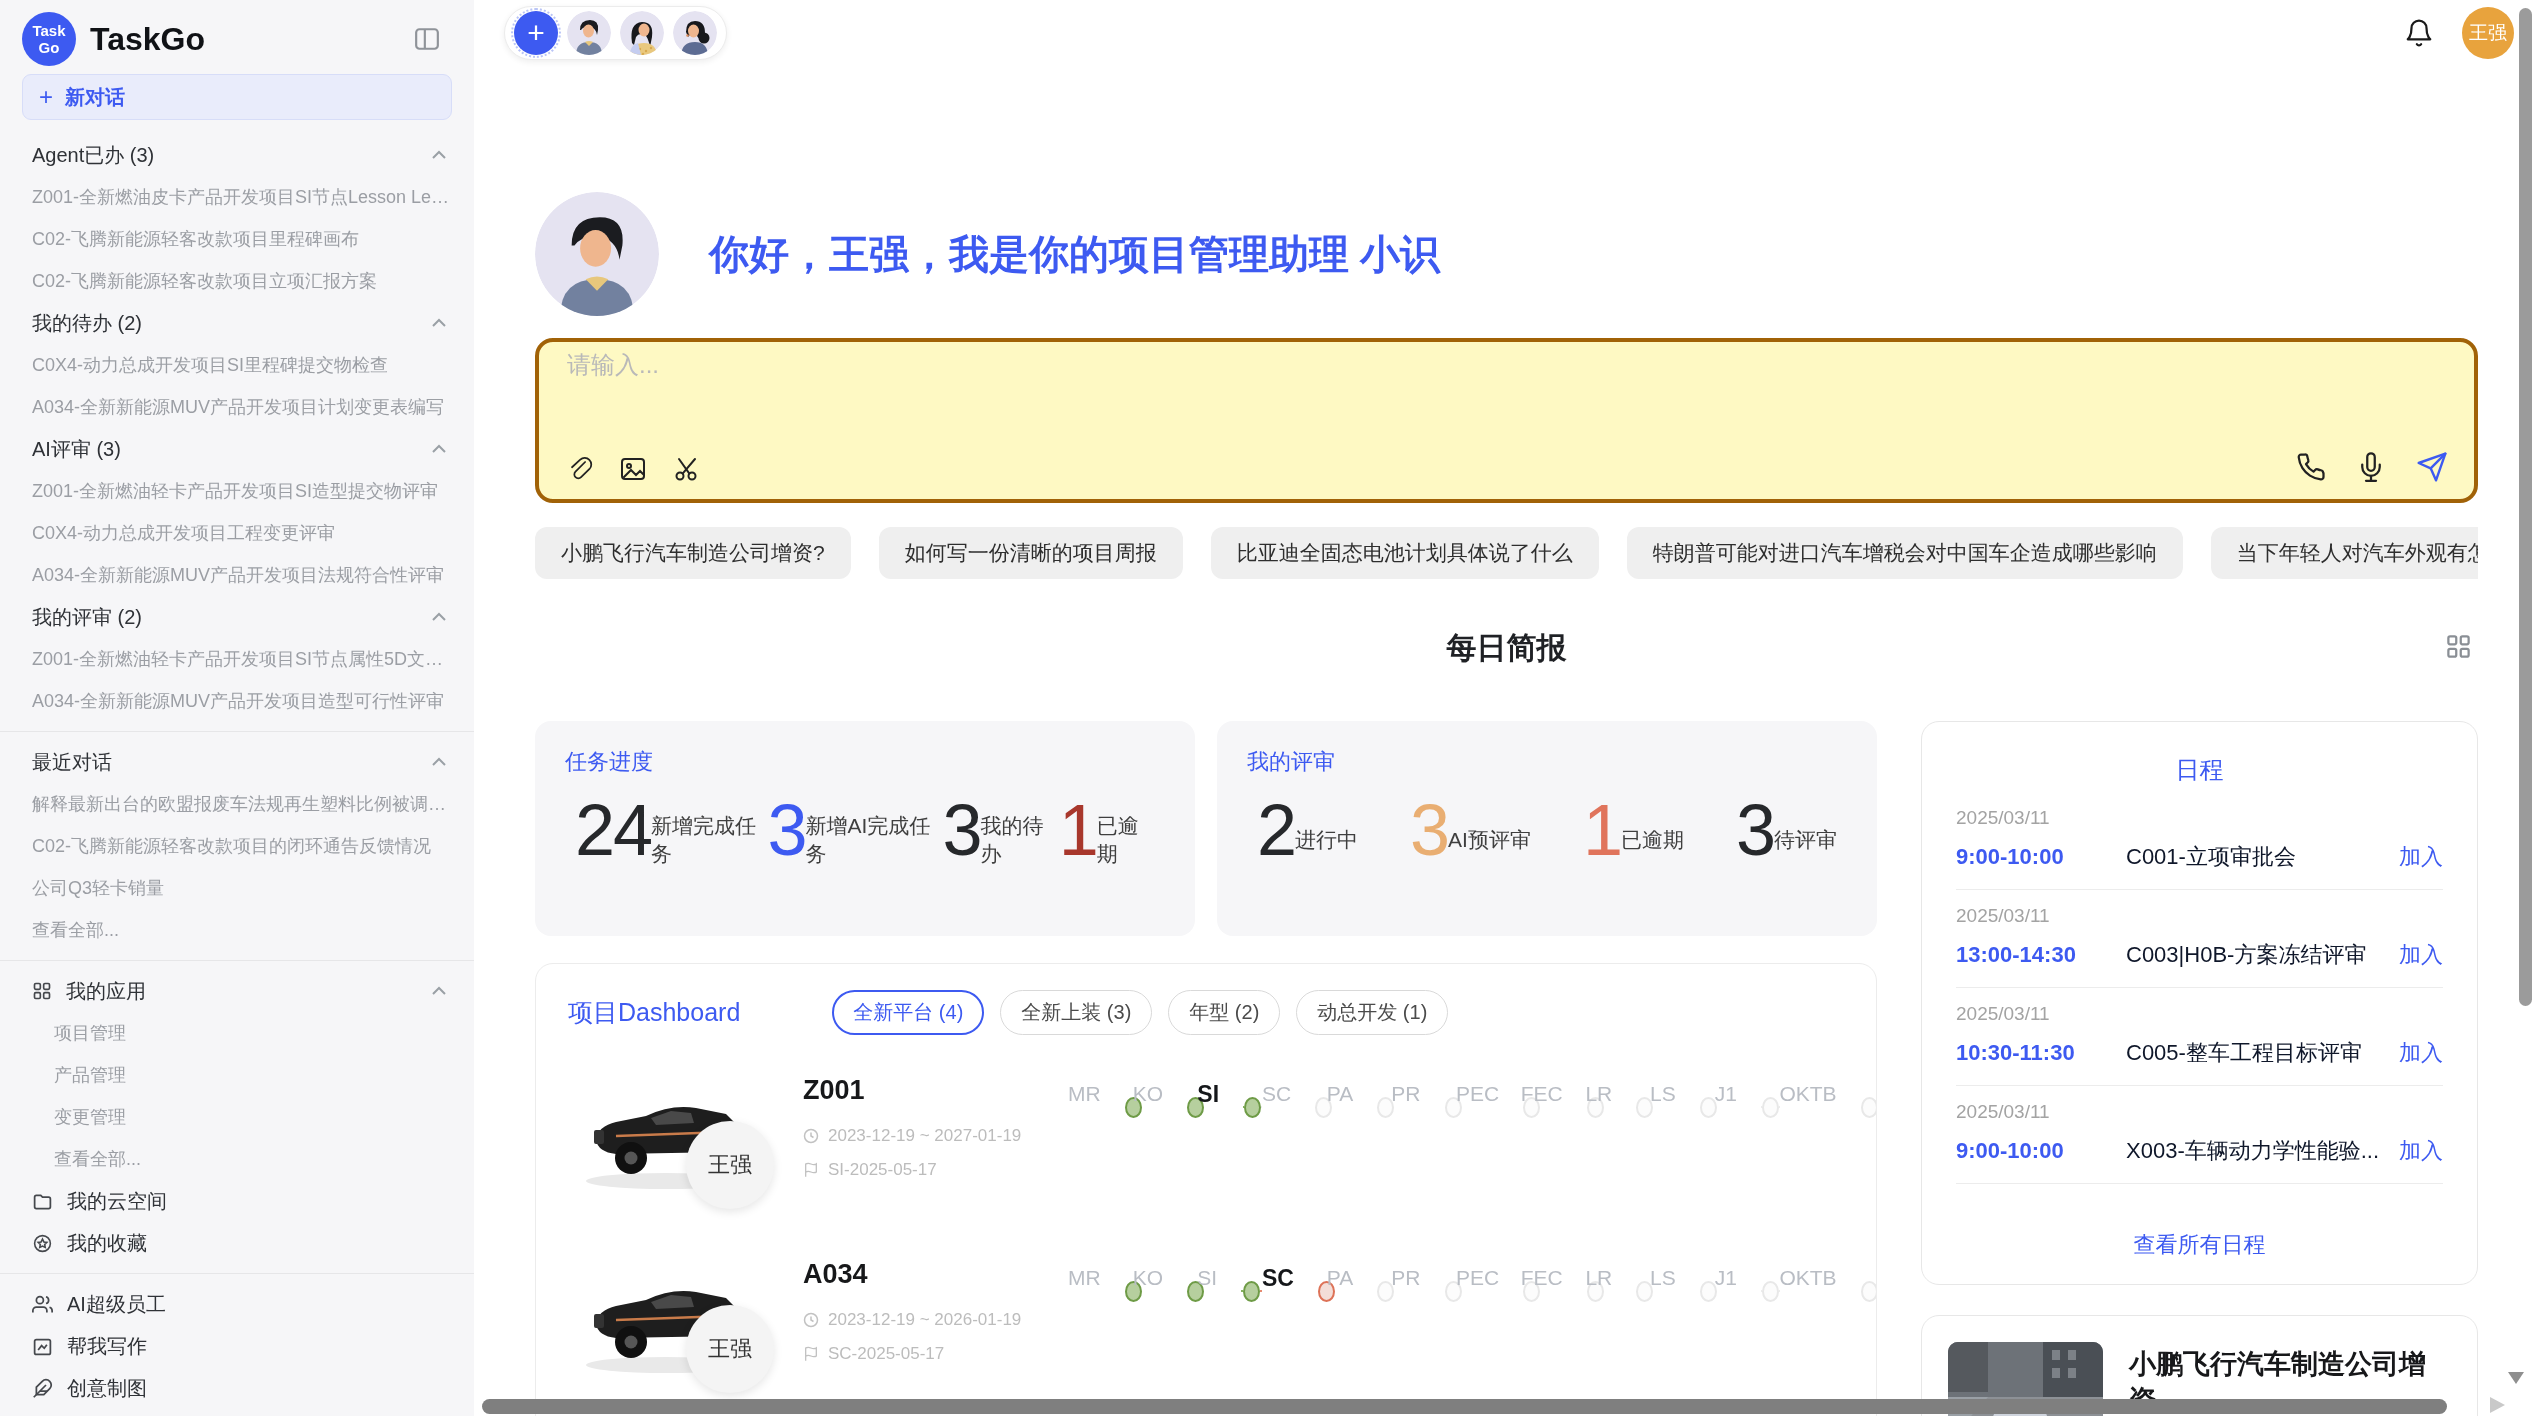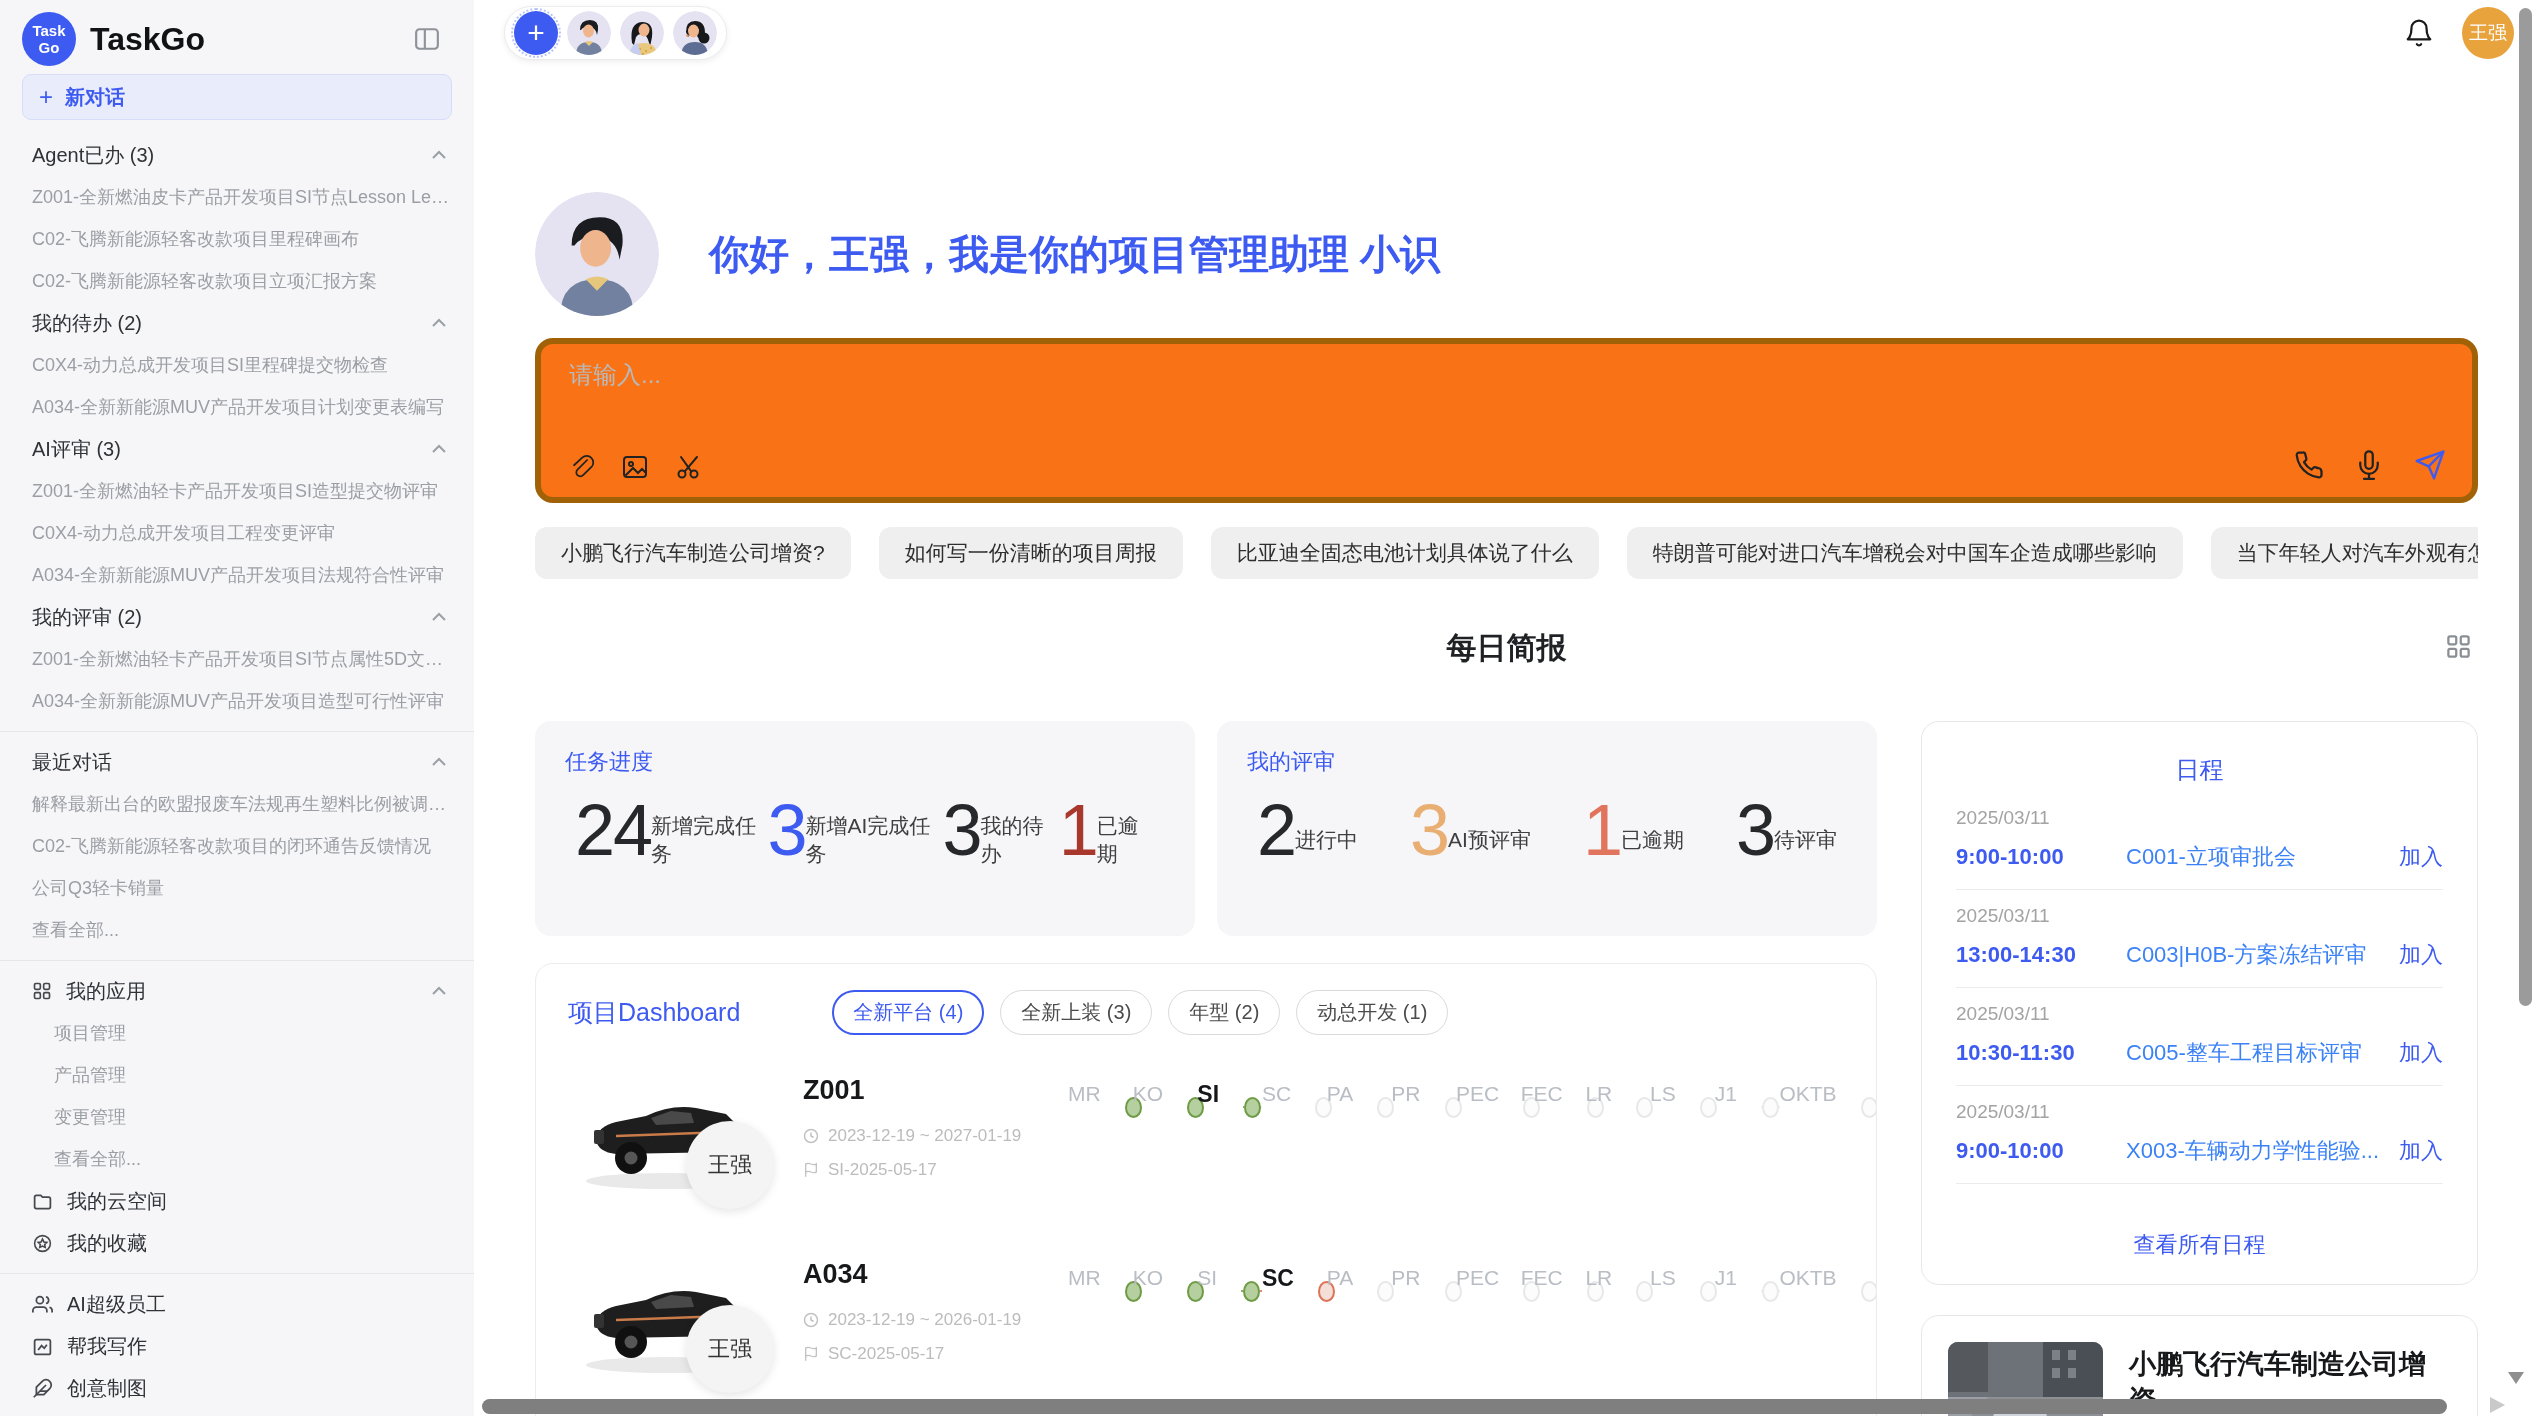--- a/index.html
+++ b/index.html
@@ -42,22 +42,22 @@
   .avatar { width:44px; height:44px; border-radius:50%; overflow:hidden; flex:none; cursor:pointer; }
   .top-right { margin-left:auto; display:flex; align-items:center; gap:28px; }
   .user-avatar { width:52px; height:52px; border-radius:50%; background:#e8a33d; color:#fff;
     display:flex; align-items:center; justify-content:center; font-size:19px; cursor:pointer; }
 
   .content { padding:0 54px 0 61px; }
   .greet-row { margin-top:126px; display:flex; align-items:center; gap:50px; }
   .greet-avatar { width:124px; height:124px; border-radius:50%; overflow:hidden; flex:none; }
   .greet-text { font-size:40px; font-weight:700; color:#3d5af1; }
 
-  .input-card { margin-top:22px; height:165px; border:6px solid #a16207; border-radius:18px;
-    position:relative; padding:15px 28px; background:#f97316; }
+  .input-card { margin-top:22px; height:165px; border:4px solid #a16207; border-radius:18px;
+    position:relative; padding:7px 28px; background:#fef9c3; }
   .chat-input { width:70%; border:none; outline:none; resize:none; font-size:24px; background:transparent;
     font-family:inherit; color:#333; }
   .chat-input::placeholder { color:#b9b9b9; }
   .input-icons-left { position:absolute; left:26px; bottom:16px; display:flex; gap:26px; align-items:center; }
   .input-icons-right { position:absolute; right:26px; bottom:16px; display:flex; gap:30px; align-items:center; }
   .icon-btn { cursor:pointer; display:flex; }
 
   .chips { margin-top:24px; display:flex; gap:28px; overflow:hidden; }
   .chip { flex:none; background:#efefef; border:none; border-radius:12px; height:52px; padding:0 26px;
     font-size:21px; color:#2e2e2e; white-space:nowrap; cursor:pointer; font-family:inherit; }
@@ -112,21 +112,21 @@
   .dot-todo { background:#fcfcfc; border:2px solid #e8e8e8; }
   .dot-risk { background:#f3ded8; border:2px solid #dd7257; }
 
   .schedule-card { border:1px solid #e7e7e7; border-radius:18px; padding:24px 34px; height:564px;
     display:flex; flex-direction:column; background:#fff; }
   .sched-title { text-align:center; font-size:24px; color:#3d5af1; margin:8px 0 6px; }
   .sched-item { padding:15px 0 17px; border-bottom:1px solid #ececec; }
   .sched-date { font-size:19px; color:#a3a3a3; }
   .sched-row { display:flex; align-items:center; margin-top:13px; }
   .sched-time { width:170px; flex:none; font-size:22px; font-weight:600; color:#3d5af1; }
-  .sched-name { flex:1; font-size:22px; color:#3b82f6; white-space:nowrap; overflow:hidden; }
+  .sched-name { flex:1; font-size:22px; color:#0f172a; white-space:nowrap; overflow:hidden; }
   .sched-join { font-size:22px; color:#3d5af1; cursor:pointer; flex:none; }
   .sched-viewall { text-align:center; color:#3d5af1; font-size:22px; margin-top:auto; padding-top:16px; cursor:pointer; }
 
   .news-card { margin-top:30px; border:1px solid #e7e7e7; border-radius:18px; padding:26px;
     display:flex; gap:26px; height:190px; background:#fff; }
   .news-img { width:155px; height:100px; border-radius:10px; overflow:hidden; flex:none; }
   .news-main { min-width:0; }
   .news-title { font-size:27px; font-weight:700; color:#17181a; margin-top:4px; }
 
   

